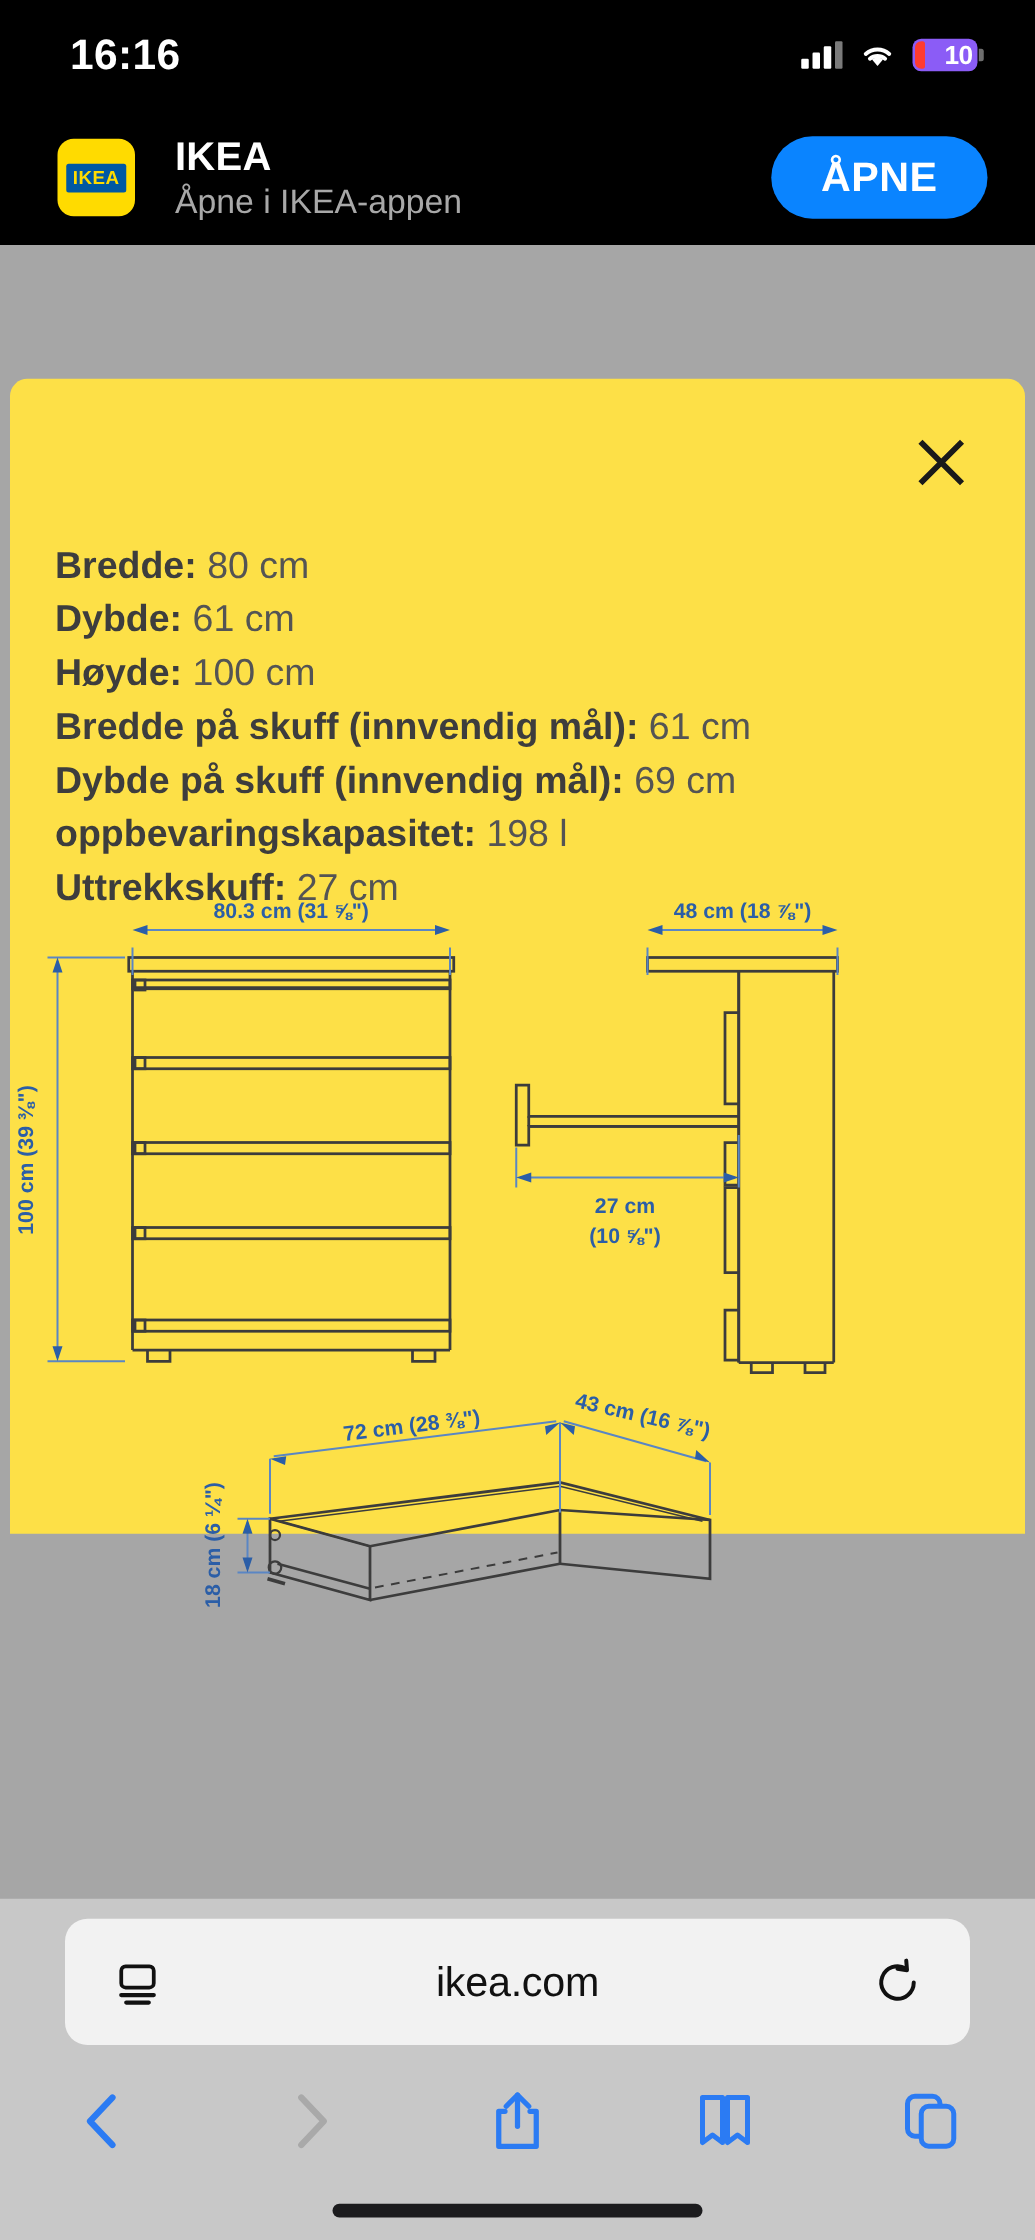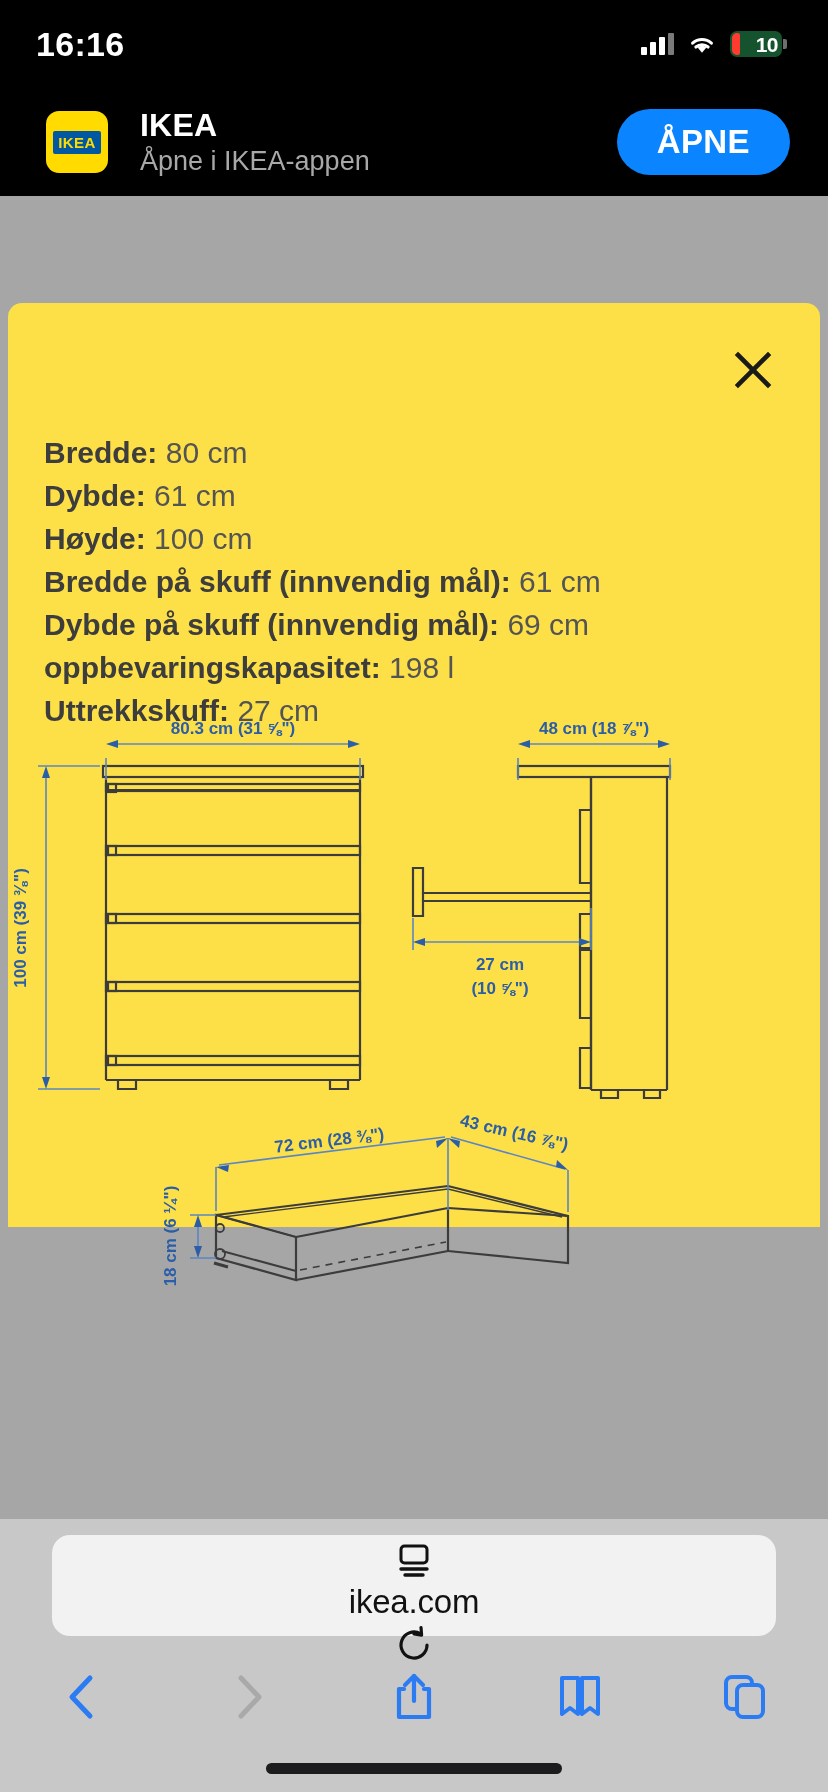--- a/index.html
+++ b/index.html
@@ -8,39 +8,39 @@
     background: #ffffff;
     font-family: "Liberation Sans", sans-serif;
     overflow: hidden;
   }
   .screen { position: relative; width: 828px; height: 1792px; background: #a6a6a6; }
 
   
   .statusbar {
     position: absolute; top: 0; left: 0; width: 828px; height: 88px;
     background: #000; display: flex; align-items: center;
-    padding: 0 46px 0 36px;
+    padding: 0 46px 0 56px;
     gap: 33px;
   }
   .status-time {
     color: #fff; font-size: 34px; font-weight: 600; letter-spacing: .3px;
   }
   .status-right {
     margin-left: auto; display: flex; align-items: center; gap: 13px;
   }
   .bars { display: flex; align-items: flex-end; gap: 3px; height: 22px; }
   .bars i { display: block; width: 6px; background: #fff; border-radius: 1px; }
   .bars i:nth-child(1) { height: 8px; }
   .bars i:nth-child(2) { height: 13px; }
   .bars i:nth-child(3) { height: 18px; }
   .bars i:nth-child(4) { height: 22px; background: #7a7a7a; }
   .wifi { width: 30px; height: 22px; position: relative; }
   .wifi svg { display: block; }
   .battery {
-    width: 52px; height: 26px; border-radius: 7px; background: #14532d;
+    width: 52px; height: 26px; border-radius: 7px; background: #8b5cf6;
     position: relative; display: flex; align-items: center; justify-content: flex-end;
     padding-right: 4px;
   }
   .battery::after {
     content: ""; position: absolute; right: -5px; top: 8px;
     width: 4px; height: 10px; background: #6e6e6e; border-radius: 0 2px 2px 0;
   }
   .battery .fill {
     position: absolute; left: 2px; top: 2px; bottom: 2px; width: 8px;
     background: #ff3b30; border-radius: 5px 2px 2px 5px;
@@ -103,21 +103,21 @@
   .drawings svg { display: block; }
 
   
   .safari-bar {
     position: absolute; top: 1519px; left: 0; width: 828px; height: 273px;
     background: #c8c8c8;
   }
   .urlbar {
     position: absolute; top: 16px; left: 52px; width: 724px; height: 101px;
     background: #f2f2f2; border-radius: 18px;
-    display: flex; align-items: center; padding: 0 34px; flex-direction: column;
+    display: flex; align-items: center; padding: 0 34px;
   }
   .urlbar .aa { width: 48px; height: 48px; flex: 0 0 auto; display: flex; align-items: center; justify-content: center; cursor: pointer; }
   .urlbar .host {
     flex: 1 1 auto; text-align: center; font-size: 33px; color: #111;
     font-weight: 400; letter-spacing: -.2px;
     font-family: "Liberation Sans", sans-serif;
   }
   .urlbar .reload { width: 48px; height: 48px; flex: 0 0 auto; display: flex; align-items: center; justify-content: center; cursor: pointer; }
 
   .toolbar {

